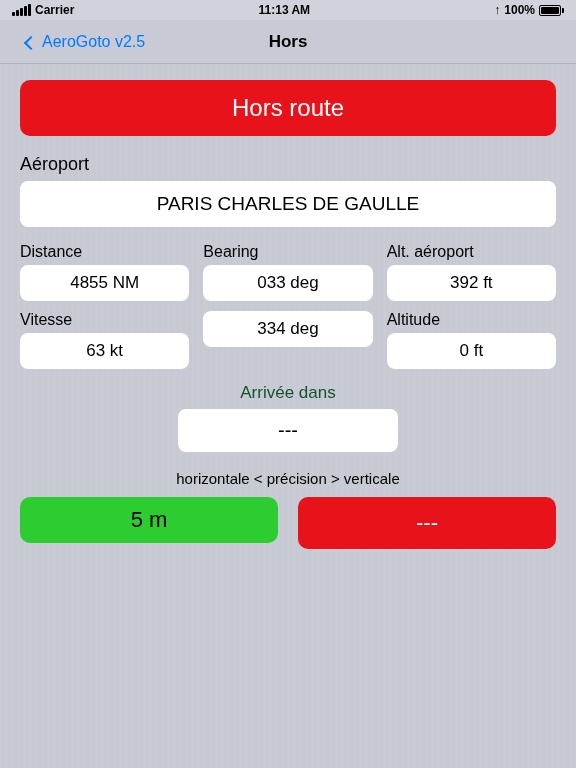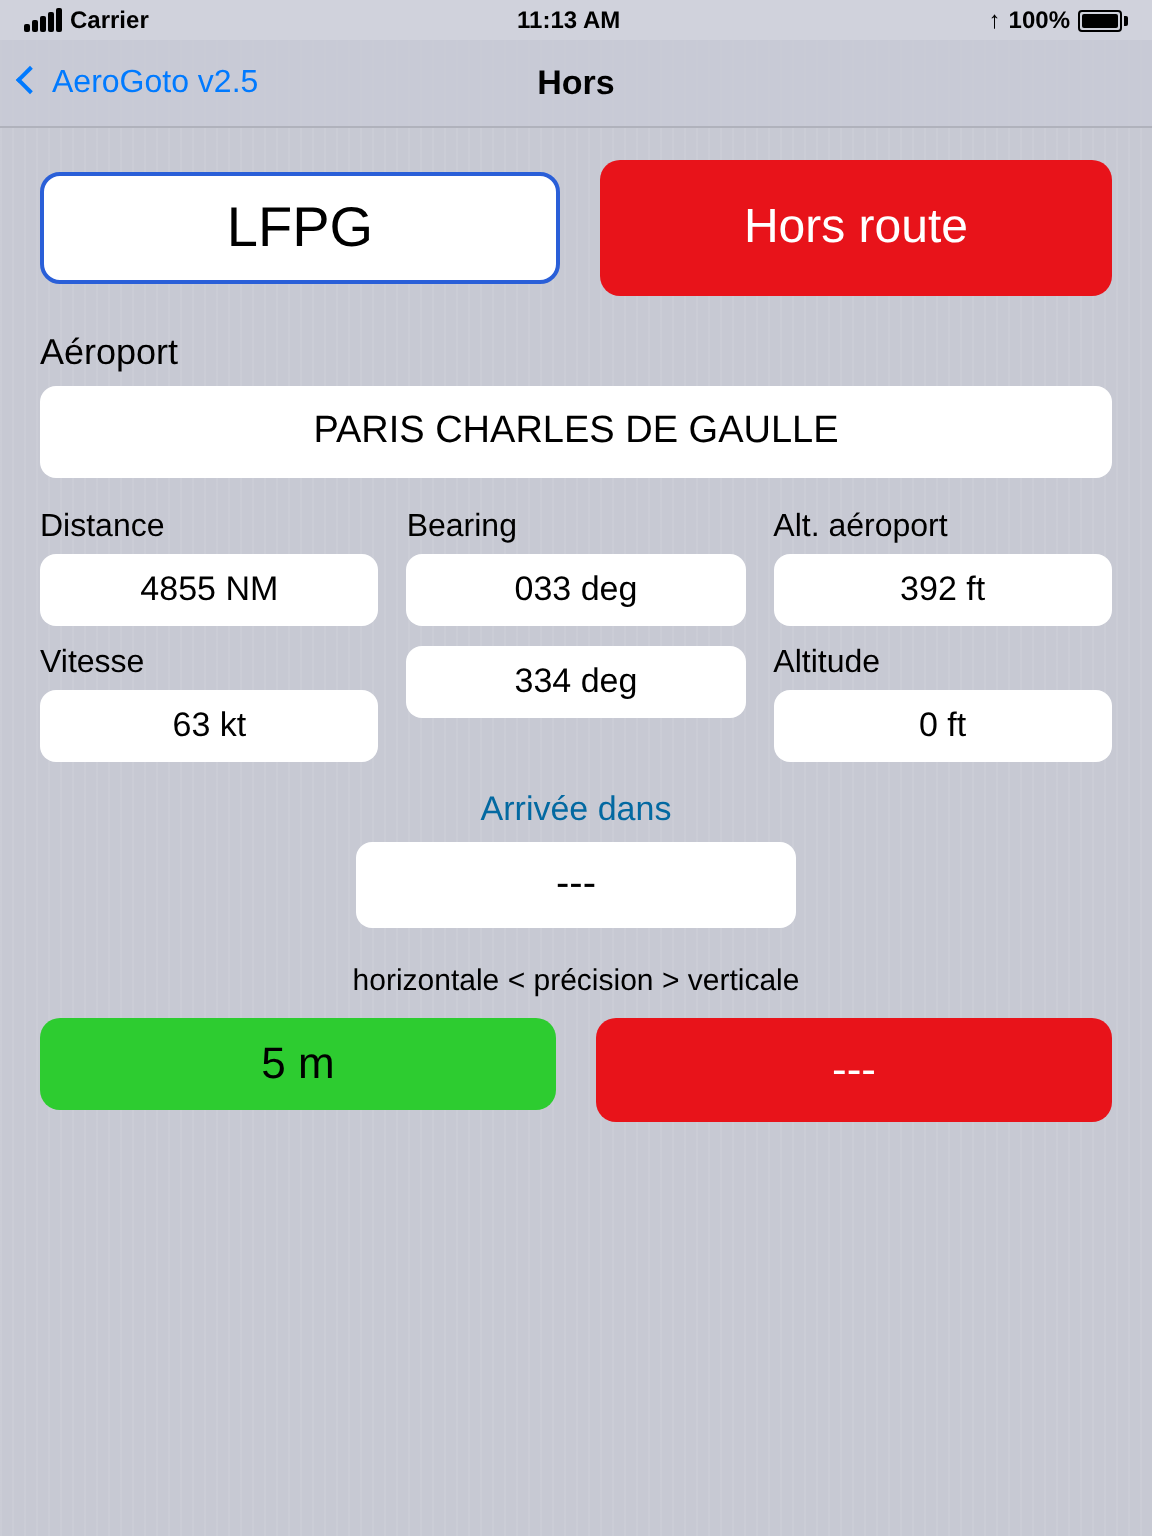--- a/index.html
+++ b/index.html
@@ -43,23 +43,23 @@
       background: rgba(200,202,214,0.95);
       border-bottom: 1px solid #b0b2bc;
       display: flex;
       align-items: center;
       justify-content: center;
       position: relative;
       padding: 0 10px;
     }
     .nav-back {
       position: absolute;
-      left: 10px;
-      display: flex;
-      align-items: flex-start;
+      left: 26px;
+      display: flex;
+      align-items: center;
       color: #007aff;
       font-size: 16px;
       cursor: pointer;
       gap: 4px;
     }
     .nav-title {
       font-size: 17px;
       font-weight: 600;
       color: #000;
     }
@@ -89,21 +89,21 @@
       font-size: 28px;
       font-weight: 500;
       color: #000;
       display: flex;
       align-items: center;
       justify-content: center;
       cursor: pointer;
     }
     .hors-route-btn {
       flex: 1;
-      height: 68px;
+      height: 56px;
       background: #e8131a;
       border: none;
       border-radius: 10px;
       font-size: 24px;
       font-weight: 500;
       color: white;
       display: flex;
       align-items: center;
       justify-content: center;
       cursor: pointer;
@@ -160,21 +160,21 @@
     .arrivee-section {
       display: flex;
       flex-direction: column;
       align-items: center;
       gap: 6px;
       margin-bottom: 14px;
     }
     .arrivee-label {
       font-size: 17px;
       font-weight: 400;
-      color: #0369a1;
+      color: #14532d;
     }
     .arrivee-value {
       background: white;
       border-radius: 8px;
       padding: 10px 16px;
       font-size: 20px;
       font-weight: 400;
       color: #000;
       text-align: center;
       width: 220px;
@@ -313,21 +313,20 @@
   <div class="nav-back">
     <span class="nav-arrow"></span>
     <span>AeroGoto v2.5</span>
   </div>
   <div class="nav-title">Hors</div>
 </div>
 
 <div class="content">
 
   <div class="top-row">
-    <div class="airport-code-btn">LFPG</div>
     <div class="hors-route-btn">Hors route</div>
   </div>
 
   <div class="section-label">Aéroport</div>
   <div class="airport-name-box">PARIS CHARLES DE GAULLE</div>
 
   <div class="info-grid">
 
     <div class="info-cell">
       <span class="info-cell-label">Distance</span>

